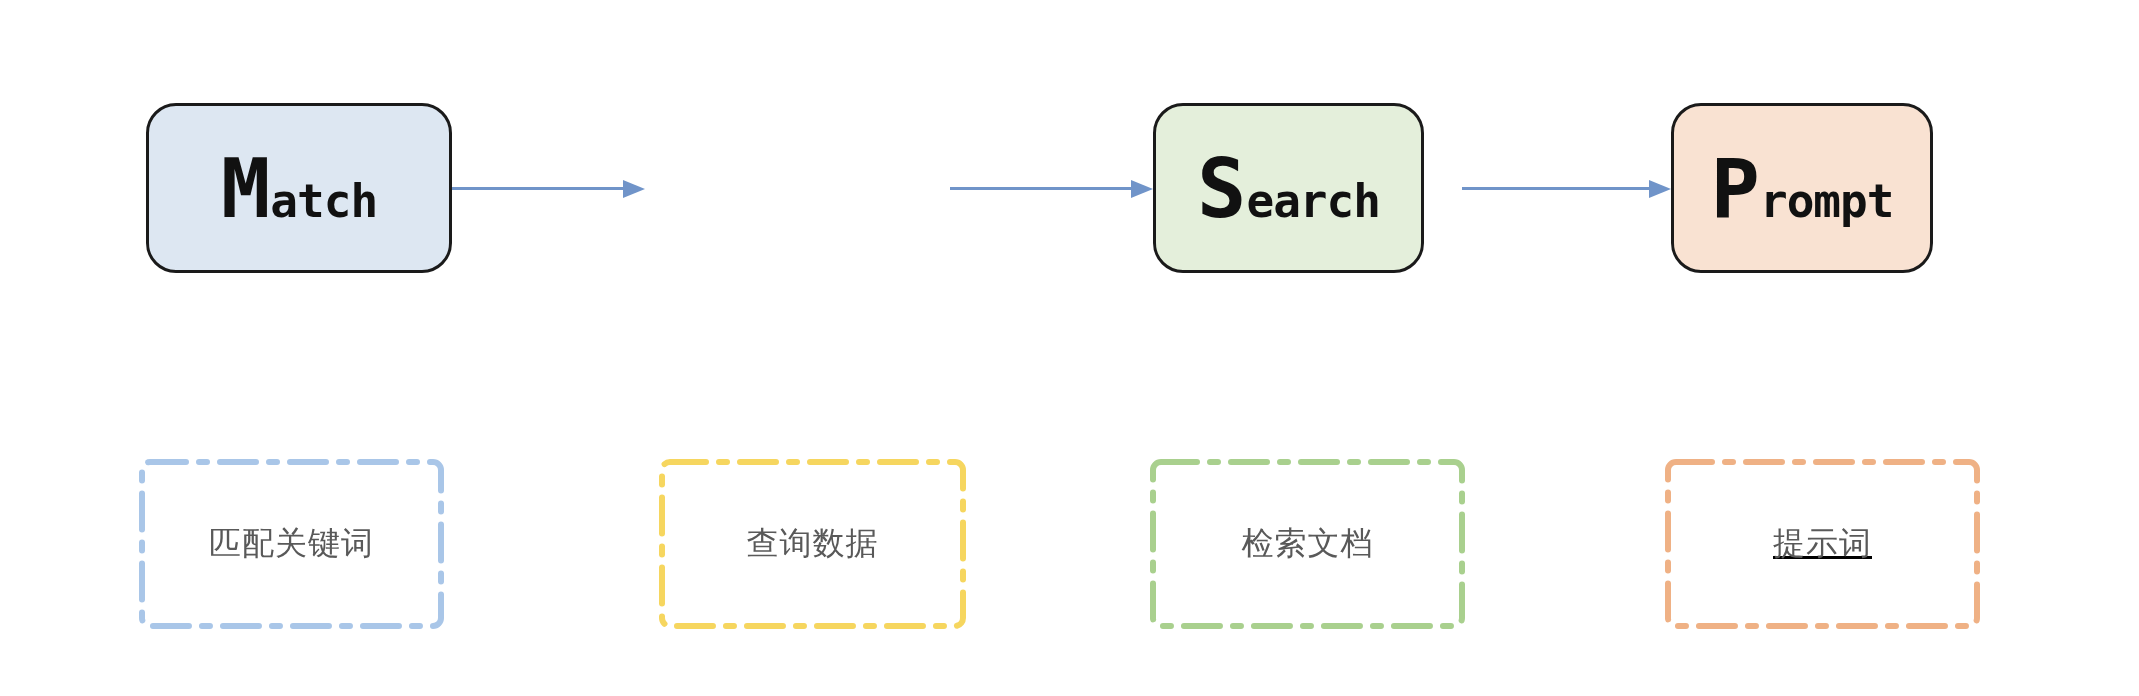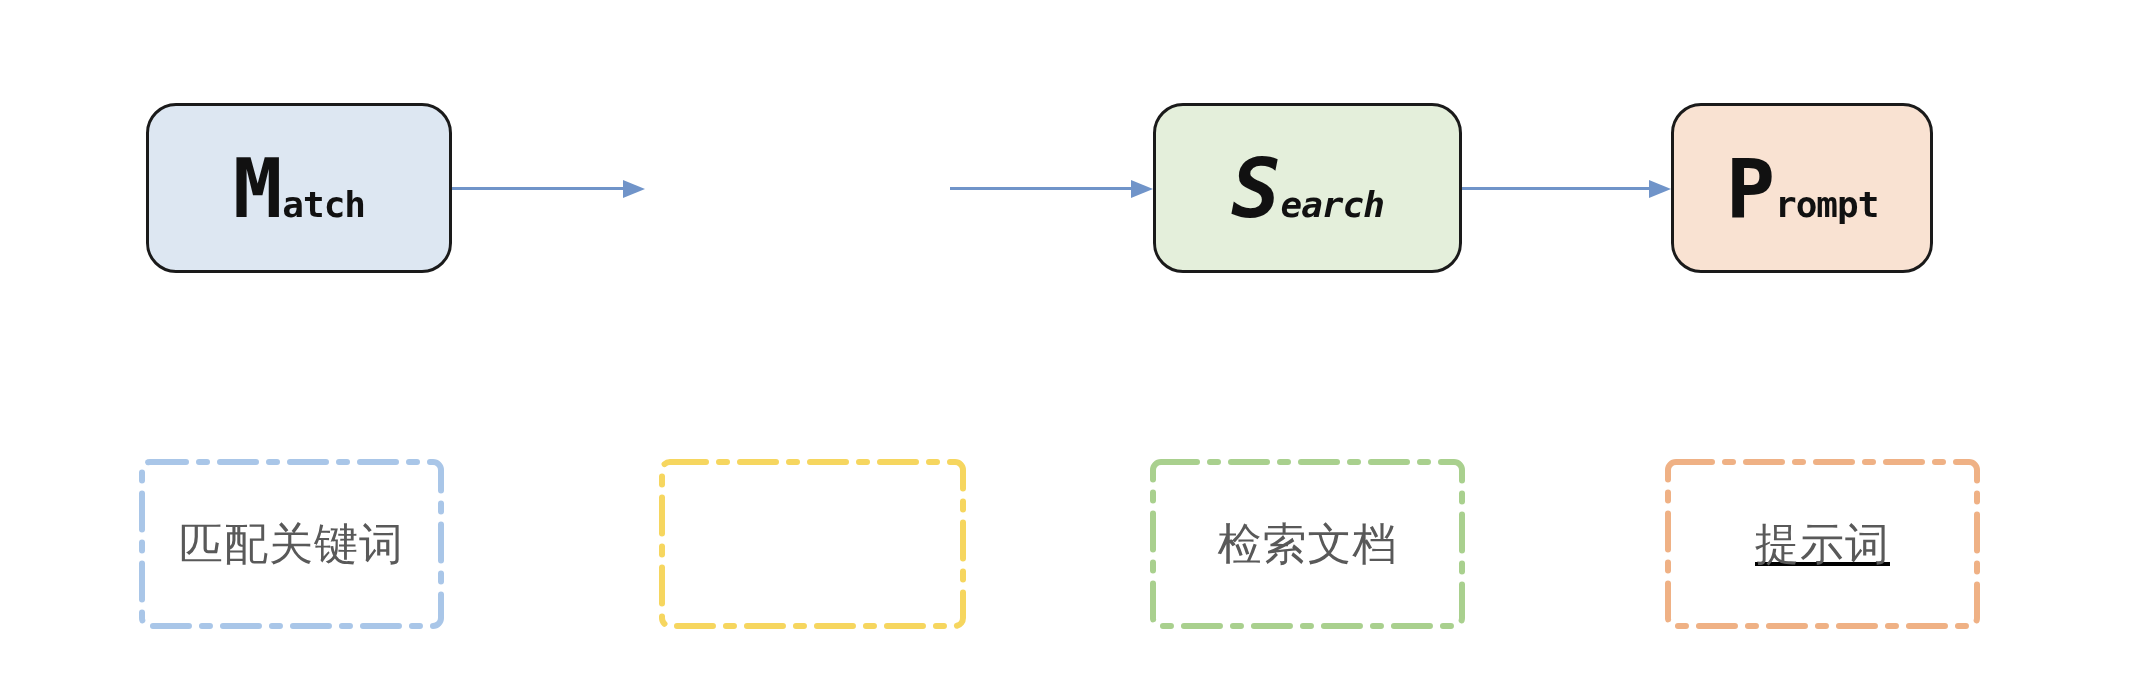--- a/index.html
+++ b/index.html
@@ -15,26 +15,26 @@
   
   .box{
     position:absolute;top:103px;height:170px;
     border:3px solid var(--box-border,#1a1a1a);
     border-radius:30px;
     display:flex;align-items:center;justify-content:center;
     box-sizing:border-box;
   }
   .b1{left:146px;width:306px;background:var(--box-fill-match,#dde7f2);}
   .b2{left:645px;width:305px;background:var(--box-fill-query,#faeeca);}
-  .b3{left:1153px;width:309px;background:var(--box-fill-search,#e4efdb);font-style:italic;}
+  .b3{left:1153px;width:271px;background:var(--box-fill-search,#e4efdb);}
   .b4{left:1671px;width:262px;background:var(--box-fill-prompt,#f9e2d2);}
 
   .step-label{white-space:nowrap;color:#111;font-family:"DejaVu Sans Mono","Liberation Mono",monospace;}
   .cap{font-size:82px;font-weight:700;}
-  .rest{font-size:36px;font-weight:600;letter-spacing:-1px;}
+  .rest{font-size:46px;font-weight:600;letter-spacing:-1px;}
 
   
   .arrow{
     position:absolute;top:187px;height:3px;
     background:var(--arrow,#7094c9);
   }
   .arrow::after{
     content:"";position:absolute;left:100%;top:50%;
     transform:translateY(-50%);
     border-left:22px solid var(--arrow,#7094c9);
@@ -59,21 +59,21 @@
     fill:none;stroke-width:6;stroke-linecap:round;
     stroke-dasharray:36 13 8 13;
   }
   .d1 rect{stroke:var(--dash-match,#a9c6e8);}
   .d2 rect{stroke:var(--dash-query,#f6d65f);}
   .d3 rect{stroke:var(--dash-search,#a9d08e);}
   .d4 rect{stroke:var(--dash-prompt,#efb185);}
 
   .note{
     position:relative;
-    font-size:44px;letter-spacing:1px;
+    font-size:32px;letter-spacing:1px;
     color:var(--note-text,#595959);
     text-align:right;
   }
 </style>
 </head>
 <body>
 
 <div class="canvas">
 
   <div class="box b1">
@@ -93,20 +93,21 @@
   <div class="dashbox d1">
     <svg class="sketch" viewBox="0 0 307 172" preserveAspectRatio="none">
         <rect x="4" y="4" width="299" height="164" rx="8"></rect>
       </svg>
     <span class="note">匹配关键词</span>
   </div>
   <div class="dashbox d2">
     <svg class="sketch" viewBox="0 0 309 172" preserveAspectRatio="none">
         <rect x="4" y="4" width="301" height="164" rx="8"></rect>
       </svg>
+    <span class="note">查询数据</span>
   </div>
   <div class="dashbox d3">
     <svg class="sketch" viewBox="0 0 317 172" preserveAspectRatio="none">
         <rect x="4" y="4" width="309" height="164" rx="8"></rect>
       </svg>
     <span class="note">检索文档</span>
   </div>
   <div class="dashbox d4">
     <svg class="sketch" viewBox="0 0 317 172" preserveAspectRatio="none">
         <rect x="4" y="4" width="309" height="164" rx="8"></rect>

